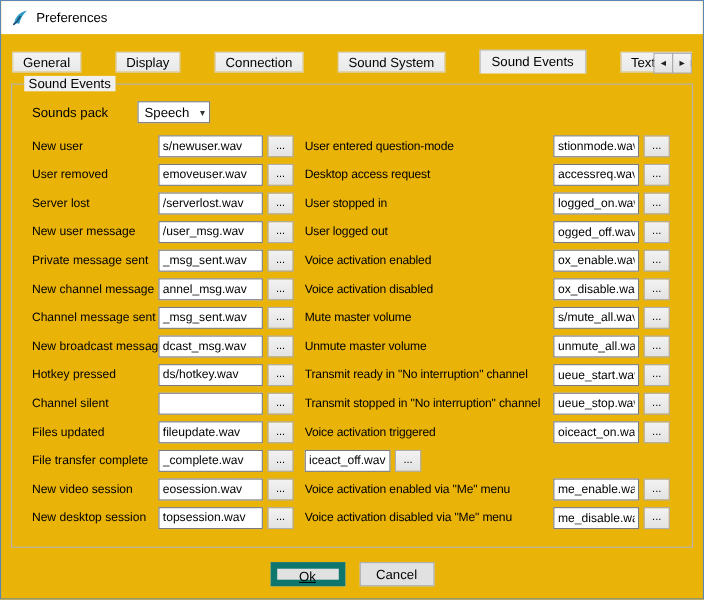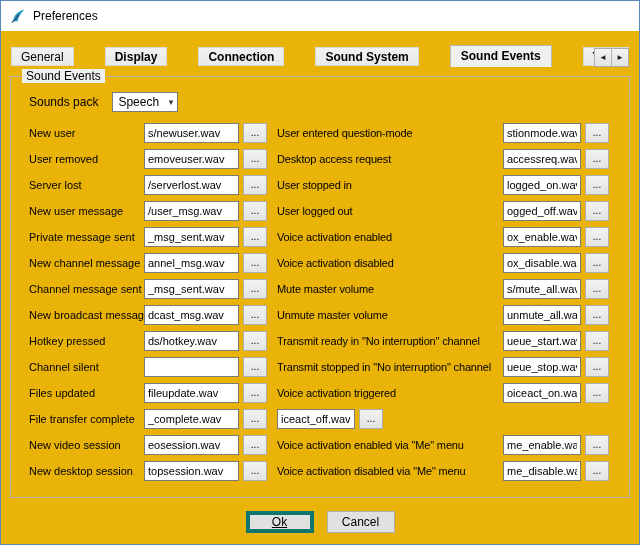--- a/index.html
+++ b/index.html
@@ -16,41 +16,41 @@
   .app-icon { width: 16px; height: 16px; display: inline-flex; }
 
   
   .tabbar { position: absolute; top: 44px; left: 10px; right: 10px; height: 22px; }
   .tabs { display: flex; align-items: center; height: 22px; overflow: hidden; gap: 32px; }
   .tab {
     flex: 0 0 auto; height: 19px; line-height: 18px; padding: 0 9px;
     font-size: 12px; color: #000; white-space: nowrap;
     background: linear-gradient(#f2f2f2, #e9e9e9); border: 1px solid #d9d9d9; cursor: default;
   }
-  .tab + .tab { margin-left: -1px; font-weight: bold; }
+  .tab + .tab { margin-left: -1px; }
   .tab.active {
     height: 22px; line-height: 21px; padding: 0 10px;
     background: #f0f0f0; border: 1px solid #b9b9b9; border-bottom: none;
     position: relative; z-index: 2;
   }
   .tab-scrollers { position: absolute; right: 0; bottom: 0; display: flex; z-index: 3; }
   .tab-scrollers button {
     width: 18px; height: 19px; padding: 0; font-size: 8px; line-height: 1;
     background: linear-gradient(#f4f4f4, #e2e2e2); border: 1px solid #adadad; color: #222; cursor: default;
   }
   .tab-scrollers button + button { margin-left: -1px; }
 
   
   .groupbox { position: absolute; left: 9px; right: 9px; top: 75px; bottom: 46px; border: 1px solid #b5b5b5; }
   .legend {
     position: absolute; top: -8px; left: 11px; background: #f0f0f0;
     padding: 0 4px; font-size: 12px; color: #000;
   }
 
-  .packrow { display: flex; align-items: center; gap: 14px; margin: 15px 0 2px 18px; font-size: 12px; text-align: right; }
+  .packrow { display: flex; align-items: center; gap: 27px; margin: 15px 0 2px 18px; font-size: 12px; text-align: right; }
   .combo {
     width: 66px; height: 20px; background: #fff; border: 1px solid #7a7a7a;
     display: flex; align-items: center; justify-content: space-between;
     padding: 0 4px 0 5px; font-size: 12px; cursor: default;
   }
   .combo-arrow { font-size: 9px; color: #333; }
 
   
   .columns { display: flex; gap: 10px; padding: 6px 0 0 18px; }
   .col { display: flex; flex-direction: column; }
@@ -70,21 +70,21 @@
     background: linear-gradient(#f2f2f2, #e3e3e3); border: 1px solid #adadad;
     font: 10px "Liberation Sans", sans-serif; line-height: 1; cursor: default;
   }
 
   
   .footer { position: absolute; left: 0; right: 0; bottom: 11px; display: flex; justify-content: center; gap: 13px; }
   .btn {
     min-width: 68px; height: 22px; background: #e1e1e1; border: 1px solid #adadad;
     font: 12px "Liberation Sans", sans-serif; color: #000; cursor: default;
   }
-  .btn-default { border: 4px solid #0f766e; text-decoration: underline; }
+  .btn-default { border: 6px solid #0f766e; text-decoration: underline; }
 </style>
 </head>
 <body>
 
 <div class="window">
 
   <div class="titlebar">
     <span class="app-icon">
       <svg viewBox="0 0 16 16" width="16" height="16" aria-hidden="true">
         <path d="M3 13 C4 7, 8 3, 14.5 1.5 C10.5 5.5, 8.5 9, 7.5 13.5 Z" fill="#2e9bc6"></path>

